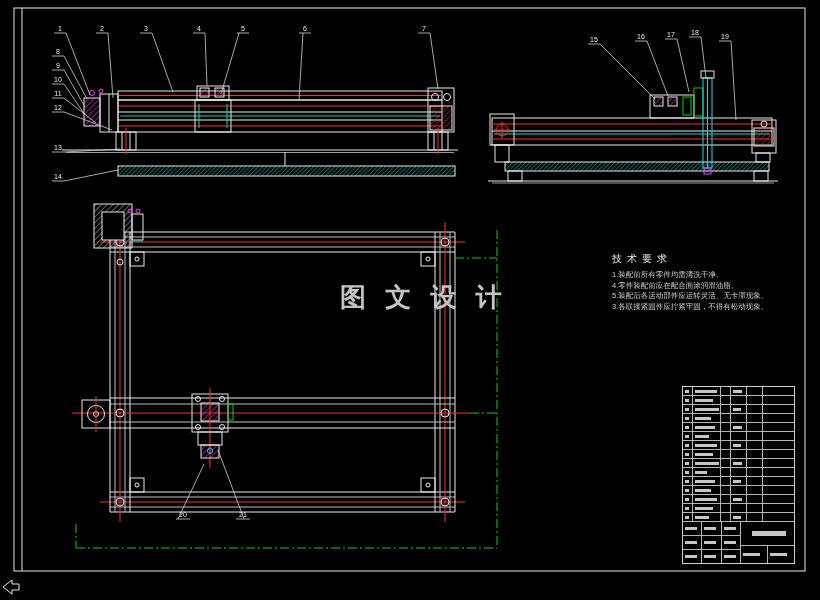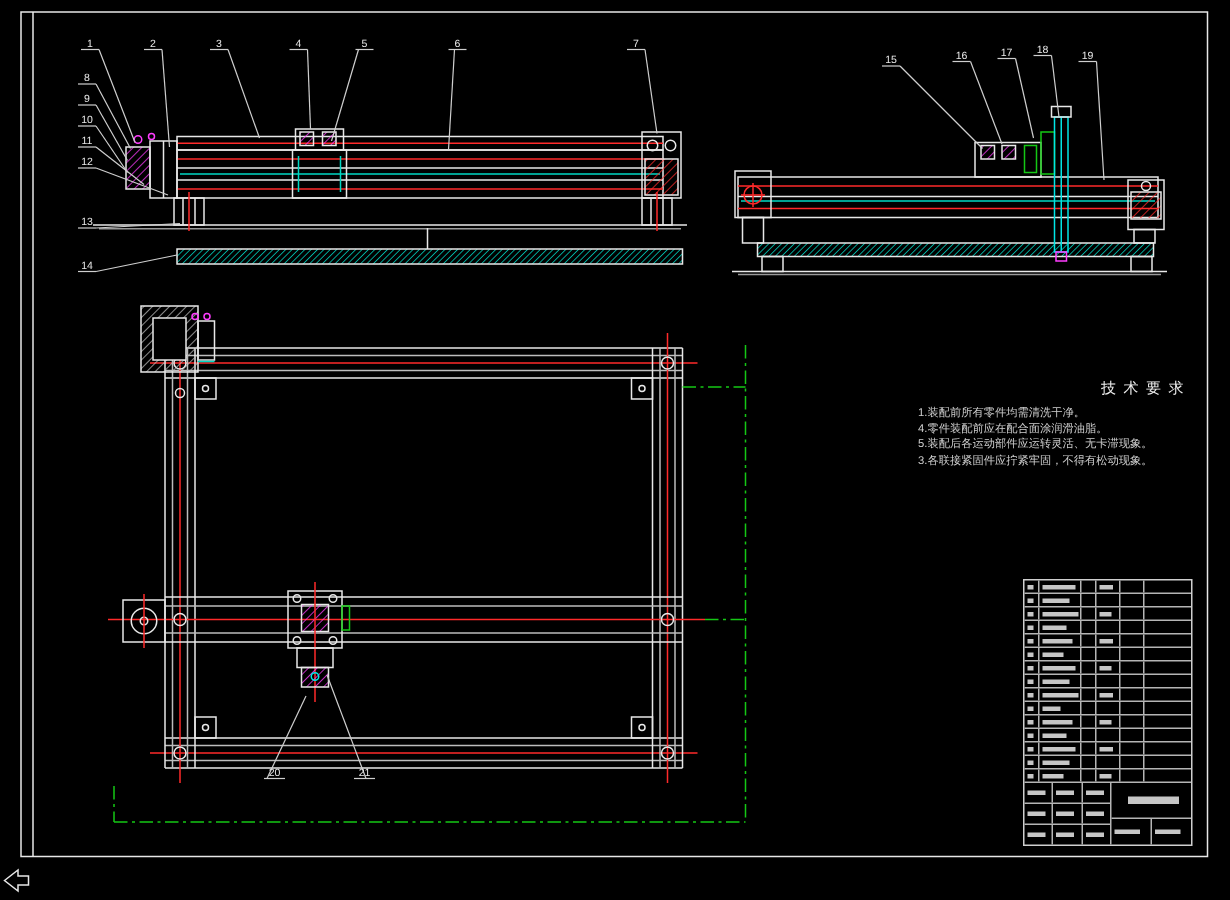--- a/index.html
+++ b/index.html
@@ -2,21 +2,21 @@
 <html><head>
 <meta charset="utf-8">
 <style>
   html,body{margin:0;padding:0;background:#000;}
   .canvas{position:relative;width:820px;height:600px;background:#000;overflow:hidden;
           font-family:"Liberation Sans",sans-serif;}
   .canvas svg{position:absolute;left:0;top:0;}
   .watermark{position:absolute;left:340px;top:280px;font-size:26px;letter-spacing:6px;
              color:#c4c4c4;font-weight:600;white-space:nowrap;}
   .tech{position:absolute;left:612px;top:252px;width:182px;color:#ddd;}
-  .tech-title{text-align:right;font-size:10px;letter-spacing:5px;color:#efefef;margin-bottom:4px;}
+  .tech-title{text-align:left;font-size:10px;letter-spacing:5px;color:#efefef;margin-bottom:4px;}
   .tech-line{font-size:7.5px;line-height:10.5px;color:#cfcfcf;white-space:nowrap;}
   .bom{position:absolute;left:682px;top:386px;width:113px;height:178px;
        border:1px solid #cfcfcf;box-sizing:border-box;background:#000;}
   .bom-rows{height:135px;display:flex;flex-direction:column;}
   .bom-row{flex:1 0 auto;display:flex;border-bottom:1px solid #b5b5b5;box-sizing:border-box;}
   .bom-row .c{border-right:1px solid #b5b5b5;display:flex;align-items:center;box-sizing:border-box;}
   .c1{width:10px}.c2{width:28px}.c3{width:10px}.c4{width:16px}.c5{width:16px}
   .c6{flex:1;border-right:none !important}
   .bom .c i,.bom-footer i{display:block;height:3px;background:#c6c6c6;margin-left:2px;}
   .bom-footer{height:41px;display:flex;}
@@ -307,20 +307,21 @@
     <text x="594" y="42">15</text>
     <text x="641" y="39">16</text>
     <text x="671" y="37">17</text>
     <text x="695" y="35">18</text>
     <text x="725" y="39">19</text>
     <text x="183" y="517">20</text>
     <text x="243" y="517">21</text>
   </g>
 </svg>
 
+<div class="watermark">图 文 设 计</div>
 
 <div class="tech">
   <div class="tech-title">技术要求</div>
   <div class="tech-line">1.装配前所有零件均需清洗干净。</div>
   <div class="tech-line">4.零件装配前应在配合面涂润滑油脂。</div>
   <div class="tech-line">5.装配后各运动部件应运转灵活、无卡滞现象。</div>
   <div class="tech-line">3.各联接紧固件应拧紧牢固，不得有松动现象。</div>
 </div>
 
 <div class="bom">

